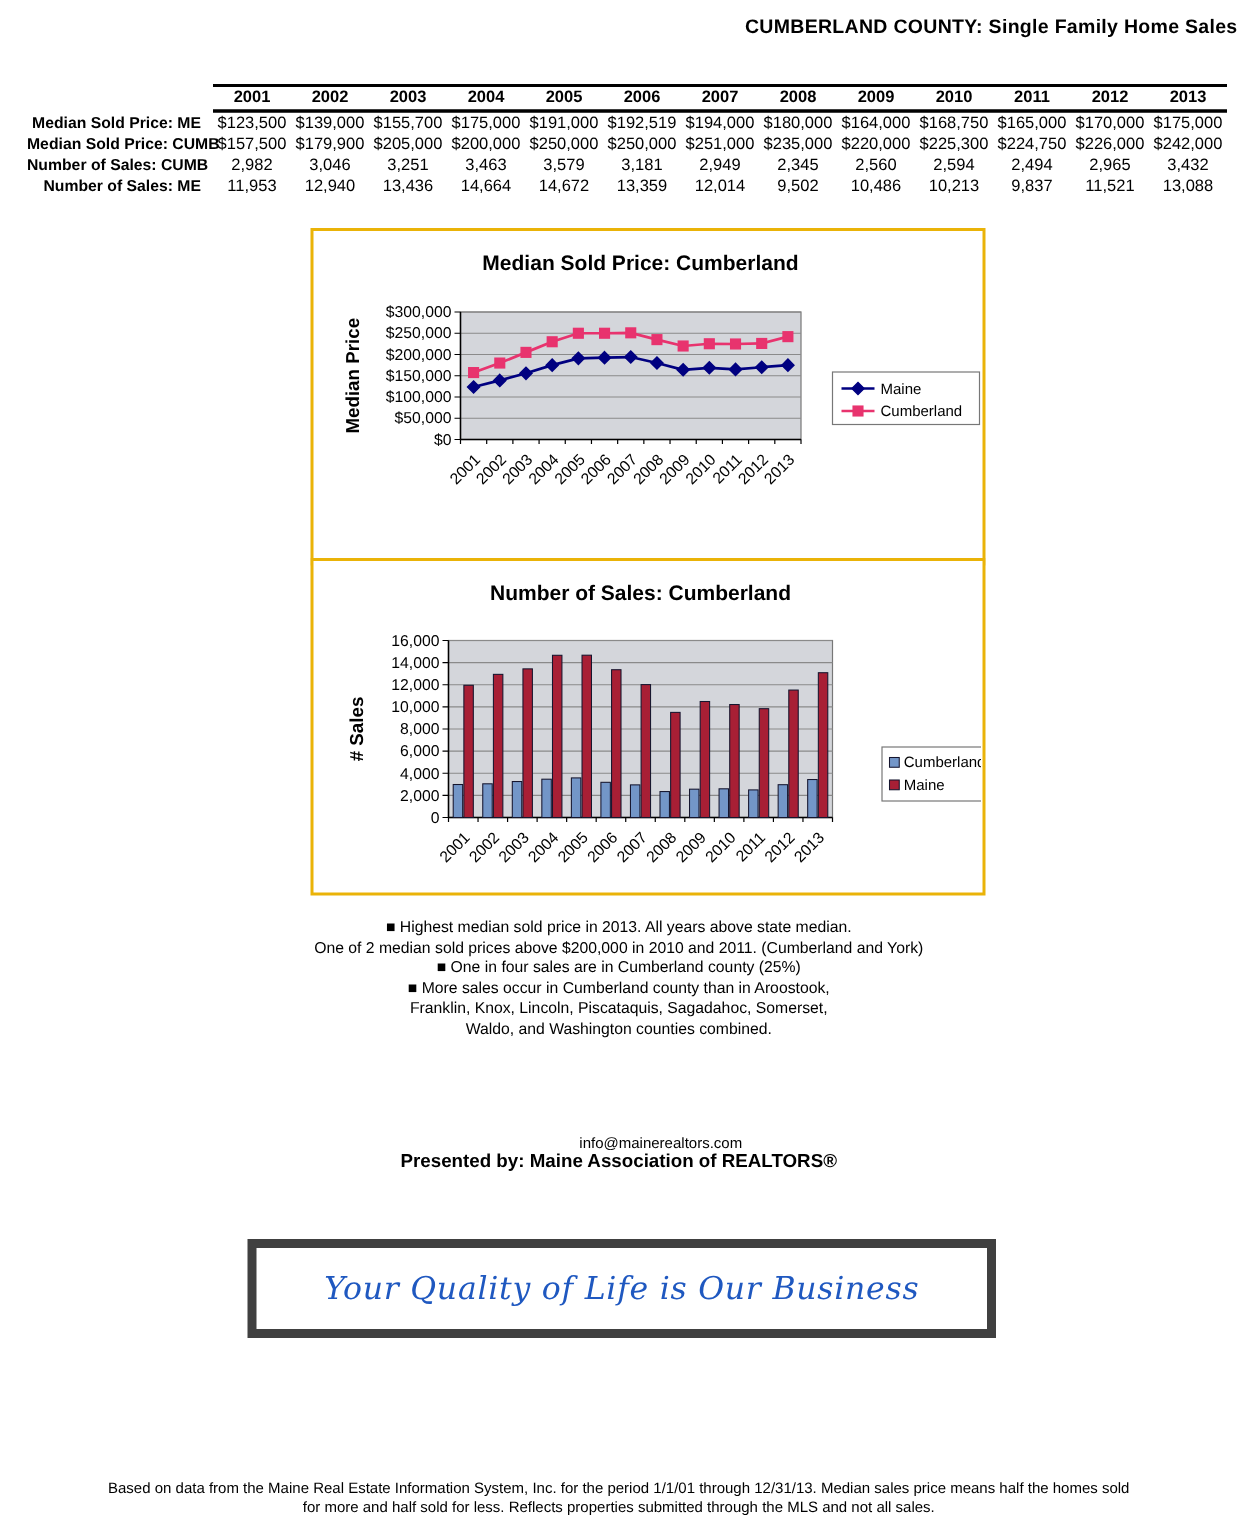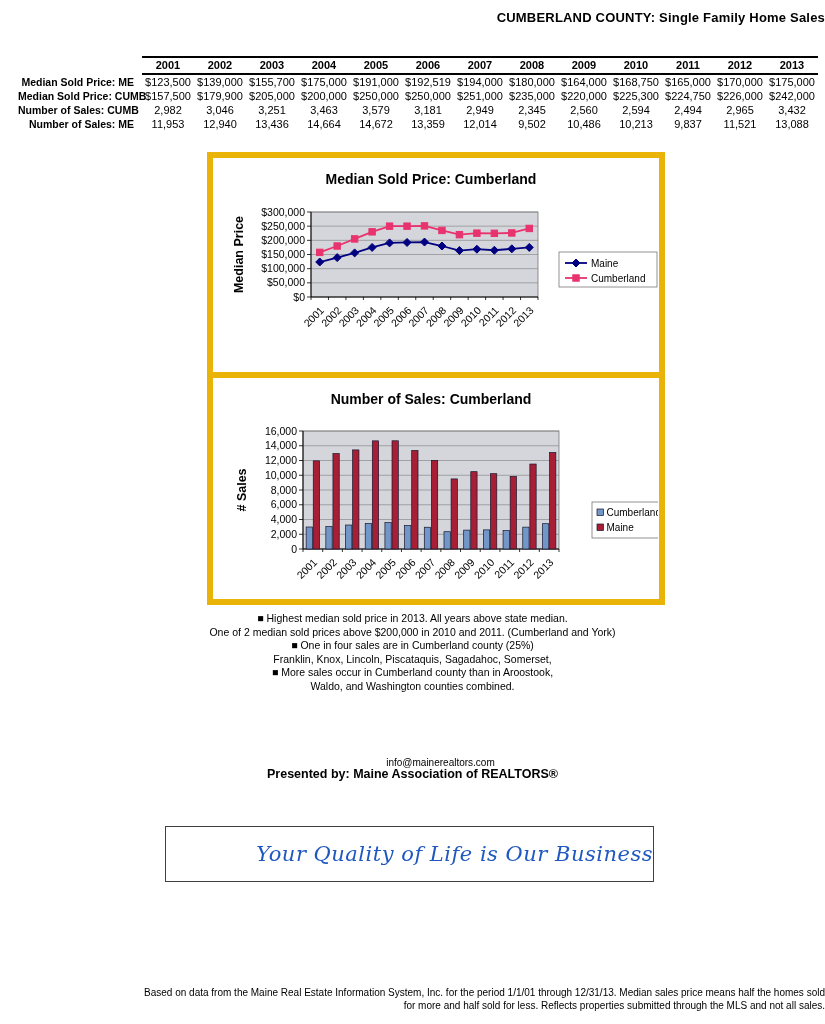--- a/index.html
+++ b/index.html
@@ -22,49 +22,49 @@
   }
   table.data-table th.corner{border:none;}
   table.data-table td{
     font-size:11px;text-align:center;padding:1px 0;white-space:nowrap;
   }
   table.data-table td.rowlabel{
     font-weight:bold;font-size:10.5px;text-align:right;padding-right:8px;
   }
   .chart-frame{
     position:absolute;left:207px;width:446px;height:221px;
-    border:6px solid #eab308;background:#fff;
+    border:2px solid #eab308;background:#fff;
   }
   #chart1{top:152px;}
   #chart2{top:356px;margin-top:16px;}
   .chart-frame svg text{font-family:"Liberation Sans",sans-serif;fill:#000;}
   .notes{
     position:absolute;top:612px;left:0;width:100%;text-align:center;
     font-size:10.5px;line-height:13.5px;
   }
   .presented{
     position:absolute;top:727px;left:0;width:100%;text-align:center;
     font-size:12.5px;font-weight:bold;margin-top:40px;
   }
   .email{
     position:absolute;top:757px;left:0;width:100%;text-align:center;
     font-size:10px;
     margin-left:28px;
   }
   .tagline-box{
     position:absolute;left:165px;top:826px;width:487px;height:54px;
-    border:1px solid #404040;display:flex;align-items:center;justify-content:flex-end;
+    border:6px solid #404040;display:flex;align-items:center;justify-content:center;
     background:#fff;
   }
   .tagline-text{
     font-family:"DejaVu Serif",serif;font-style:italic;font-size:21px;
     letter-spacing:0.5px;
   }
   .footer{
-    position:absolute;top:986px;left:0;width:100%;text-align:right;
+    position:absolute;top:986px;left:0;width:100%;text-align:center;
     font-size:10px;line-height:13px;
   }
 </style>
 </head>
 <body>
 
 <div class="page-title">CUMBERLAND COUNTY: Single Family Home Sales</div>
 
 <table class="data-table">
     <colgroup>
@@ -347,22 +347,22 @@
       <rect x="384" y="131" width="6.5" height="6.5" fill="#7396C8" stroke="#15152e" stroke-width="0.7"></rect>
       <text x="393.5" y="137.5" font-size="10">Cumberland</text>
       <rect x="384" y="146" width="6.5" height="6.5" fill="#A81F35" stroke="#15152e" stroke-width="0.7"></rect>
       <text x="393.5" y="152.5" font-size="10">Maine</text>
     </svg></div>
 
 <div class="notes">
     <div>■ Highest median sold price in 2013.  All years above state median.</div>
     <div>One of 2 median sold prices above $200,000 in 2010 and 2011. (Cumberland and York)</div>
     <div>■ One in four sales are in Cumberland county (25%)</div>
+    <div>■ More sales occur in Cumberland county than in Aroostook,</div>
     <div>Franklin, Knox, Lincoln, Piscataquis, Sagadahoc, Somerset,</div>
-    <div>■ More sales occur in Cumberland county than in Aroostook,</div>
     <div>Waldo, and Washington counties combined.</div>
   </div>
 
 <div class="presented">Presented by:  Maine Association of REALTORS®</div>
 <div class="email">info@mainerealtors.com</div>
 
 <div class="tagline-box">
   <span class="tagline-text" style="color: rgb(31, 88, 192);">Your Quality of Life is Our Business</span>
 </div>
 

